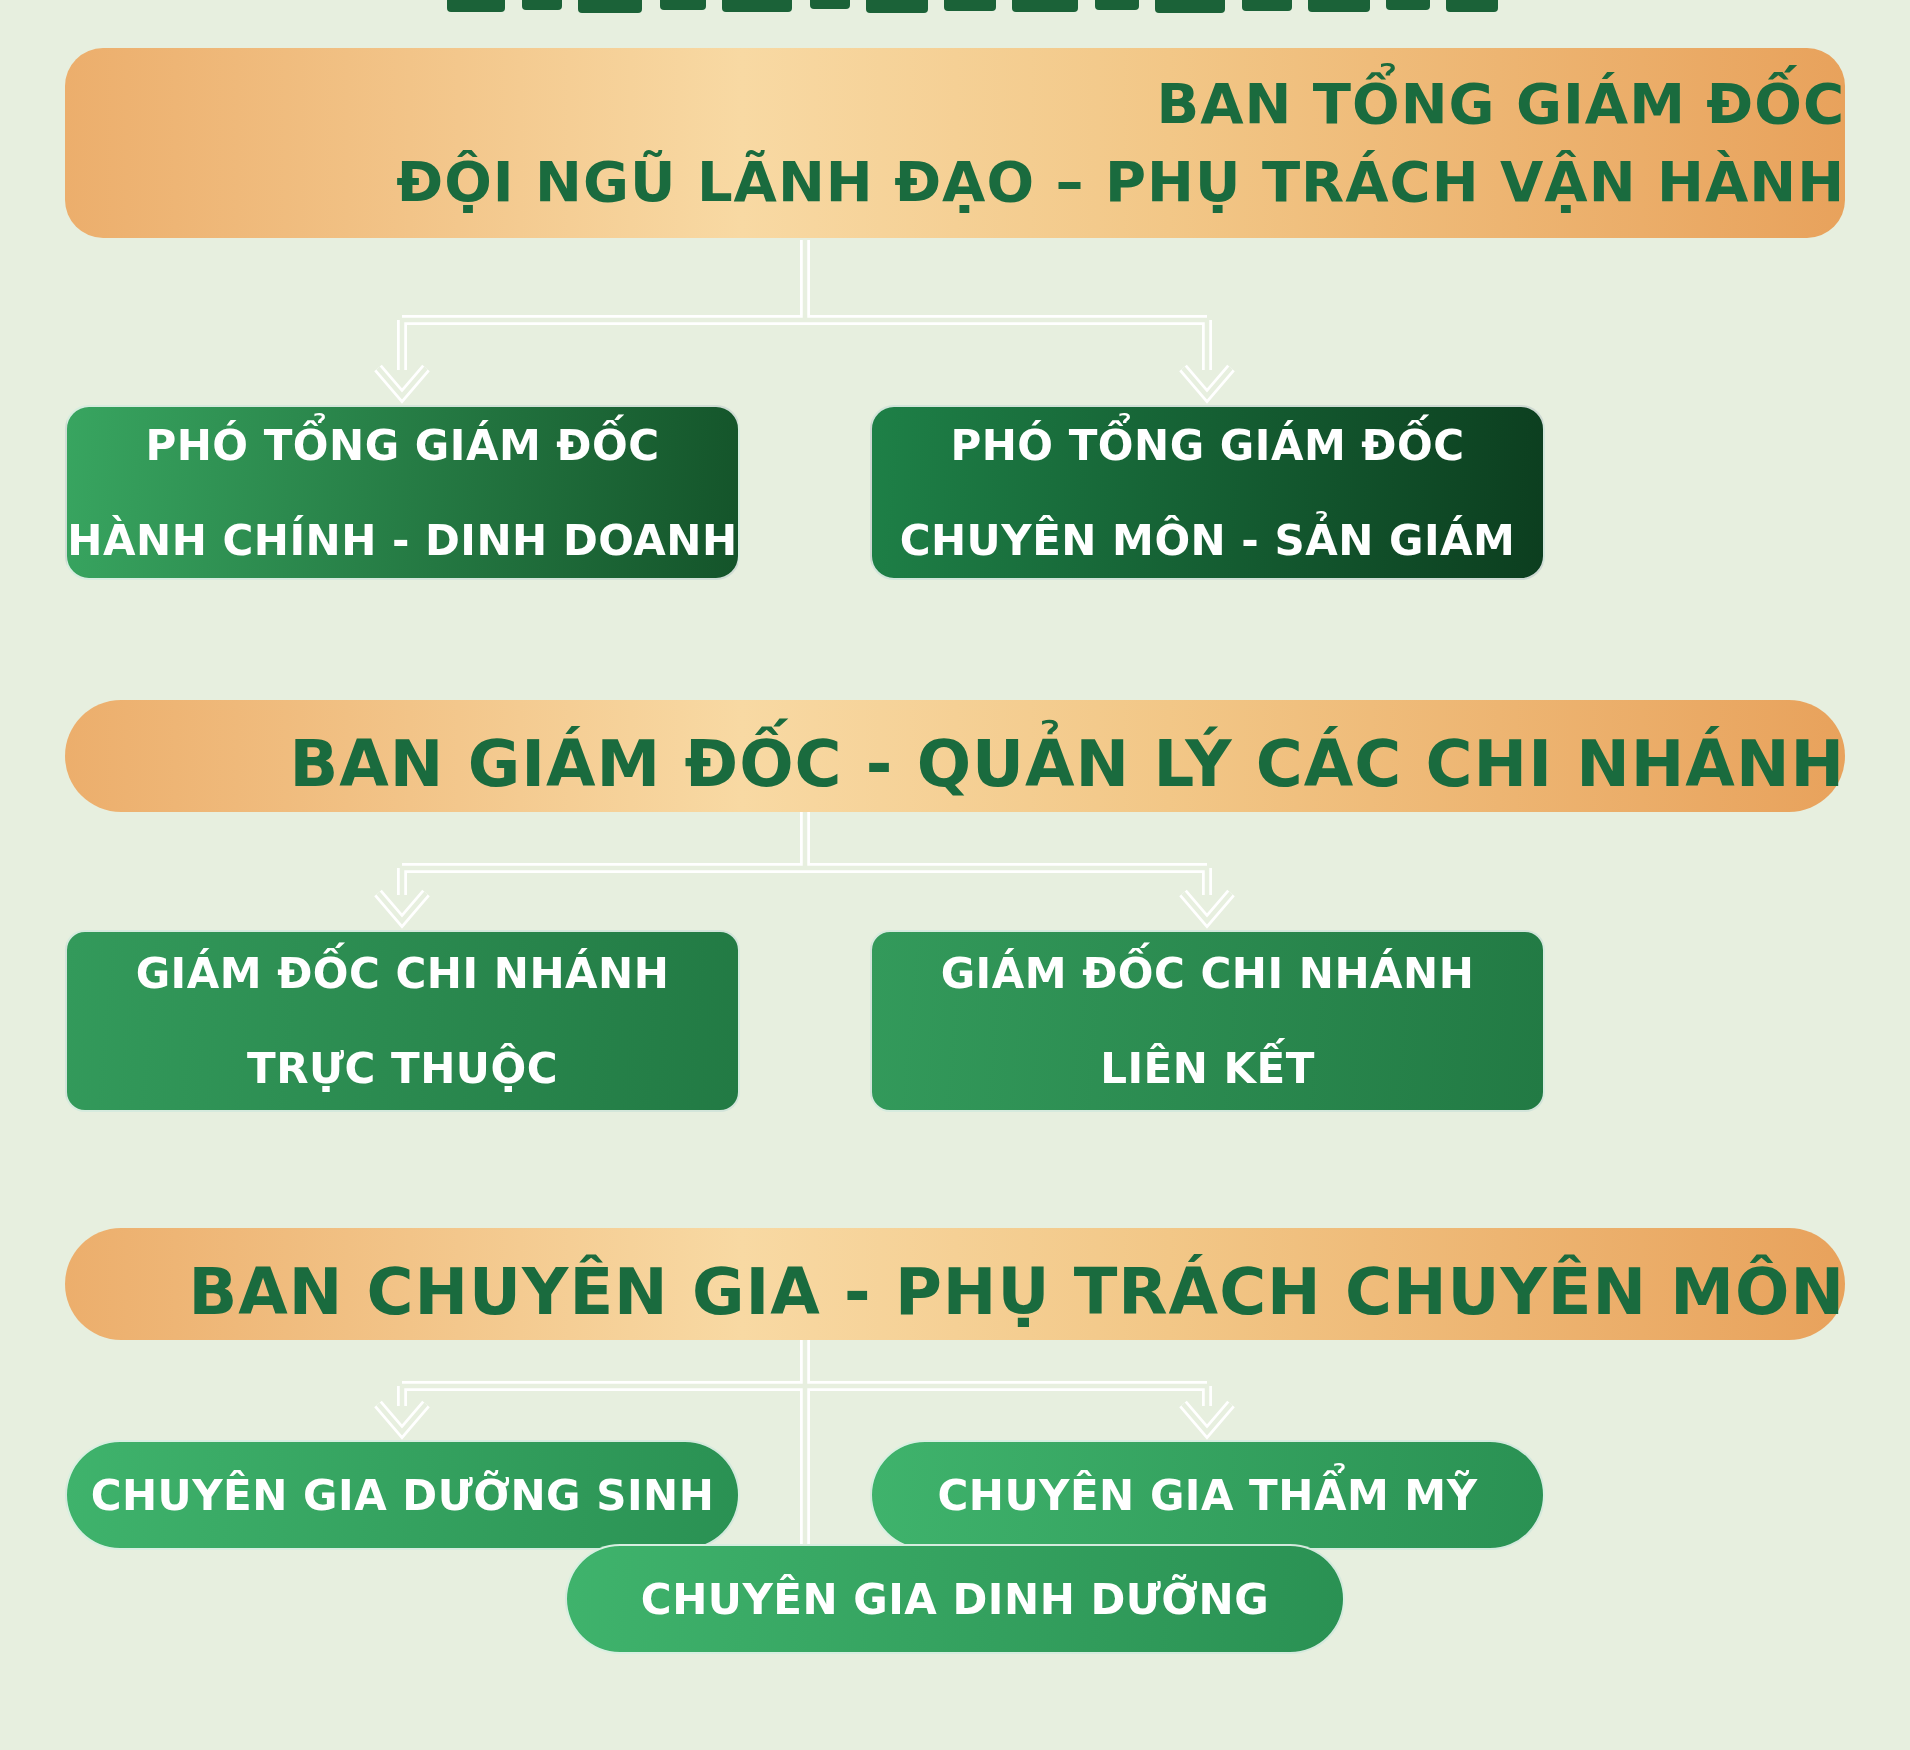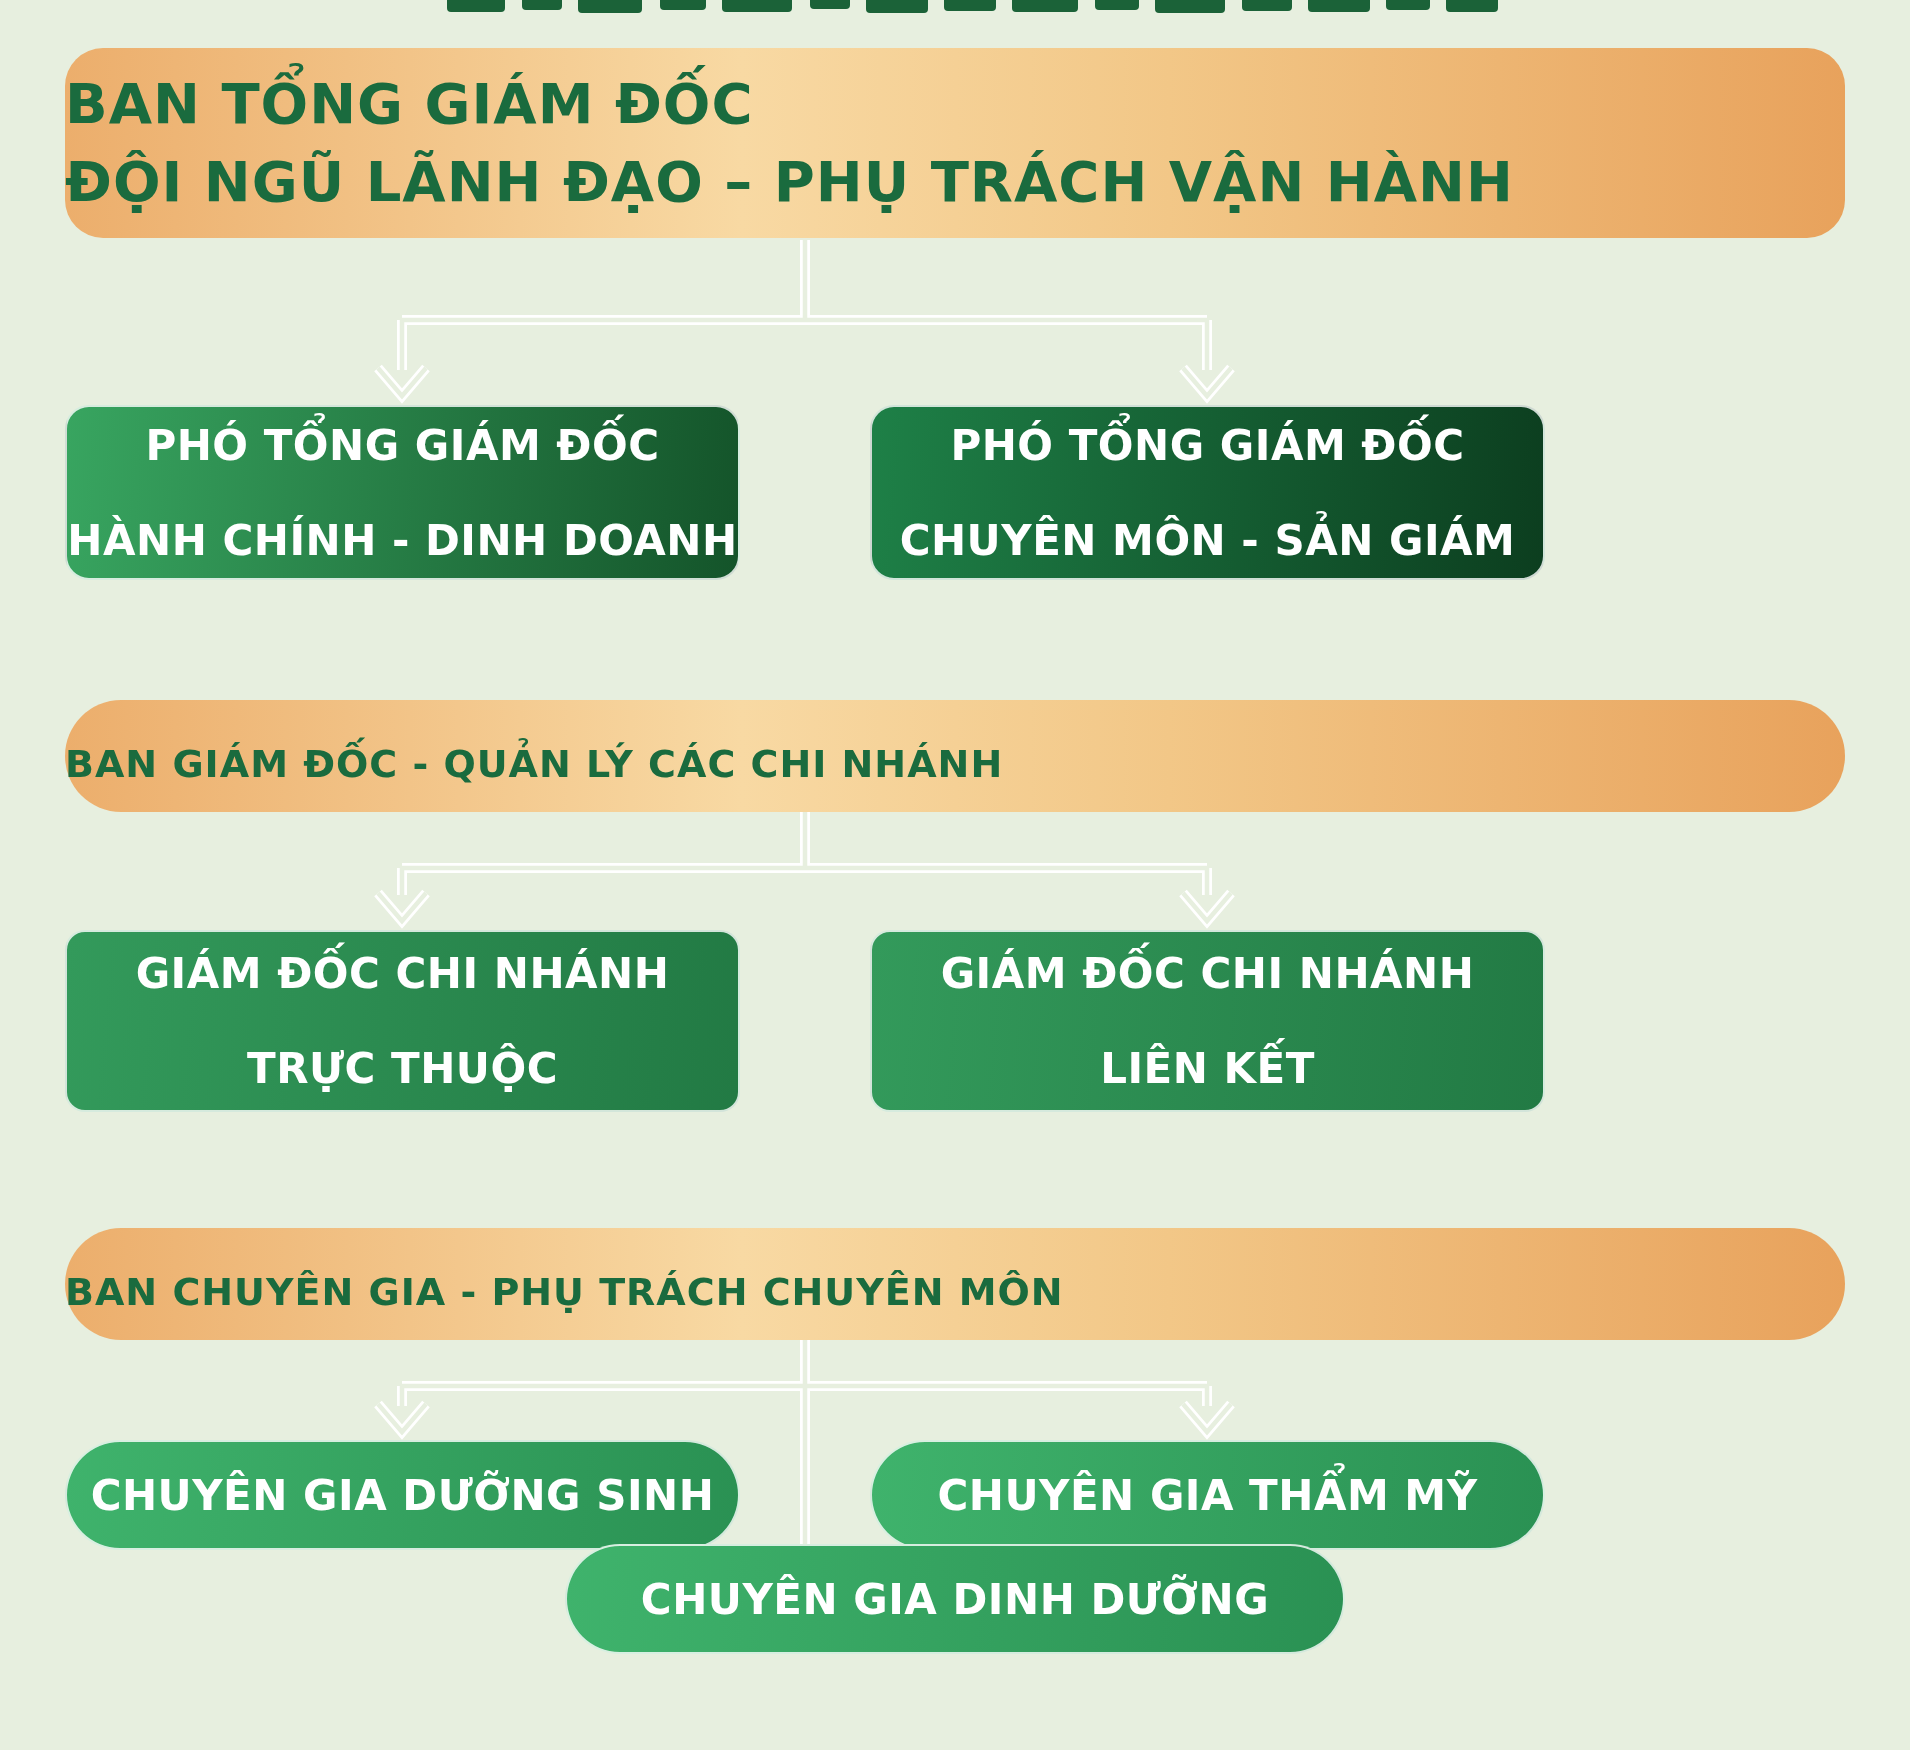--- a/index.html
+++ b/index.html
@@ -19,30 +19,30 @@
   }
 
   
   .connectors { position:absolute; left:0; top:0; pointer-events:none; }
   .tube-w { stroke: var(--connector,#ffffff); stroke-width:10; fill:none; stroke-linejoin:miter; }
   .tube-c { stroke: var(--bg,#e7efdf); stroke-width:4.5; fill:none; stroke-linejoin:miter; }
 
   
   .banner {
     position:absolute; left:65px; width:1780px;
-    display:flex; flex-direction:column; justify-content:center; align-items:flex-start;
+    display:flex; flex-direction:column; justify-content:center; align-items:flex-end;
     text-align:center;
     background: linear-gradient(90deg, var(--banner-grad-a,#ecae6c) 0%, var(--banner-grad-b,#f8d9a3) 38%, #f2c787 62%, var(--banner-grad-c,#e8a25c) 100%);
     color: var(--banner-text,#1a6b3e);
     font-weight:bold;
   }
   .banner .bline { font-size:56px; line-height:1.4; letter-spacing:1px; white-space:nowrap; }
   .banner-1 { top:48px; height:190px; border-radius:38px; }
   .banner-2 { top:700px; height:112px; border-radius:56px; }
-  .banner-2 .bline, .banner-3 .bline { font-size:38px;margin-top:17px; }
+  .banner-2 .bline, .banner-3 .bline { font-size:64px;margin-top:17px; }
   .banner-3 { top:1228px; height:112px; border-radius:56px; }
 
   
   .gbox {
     position:absolute;
     display:flex; flex-direction:column; justify-content:center; align-items:center;
     text-align:center;
     color: var(--box-text,#ffffff);
     font-weight:bold;
     border:2.5px solid rgba(255,255,255,0.8);

